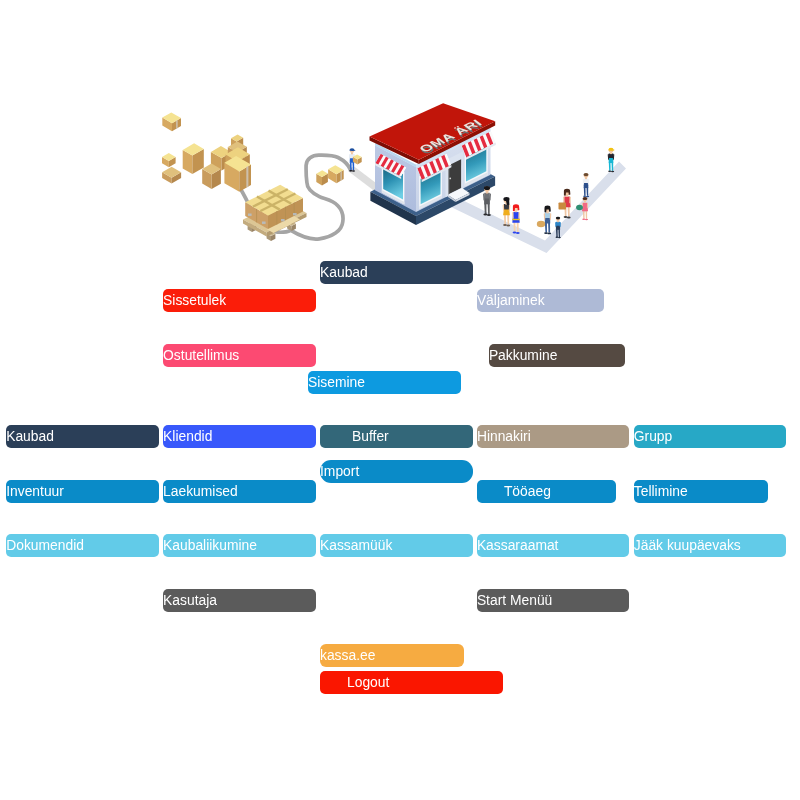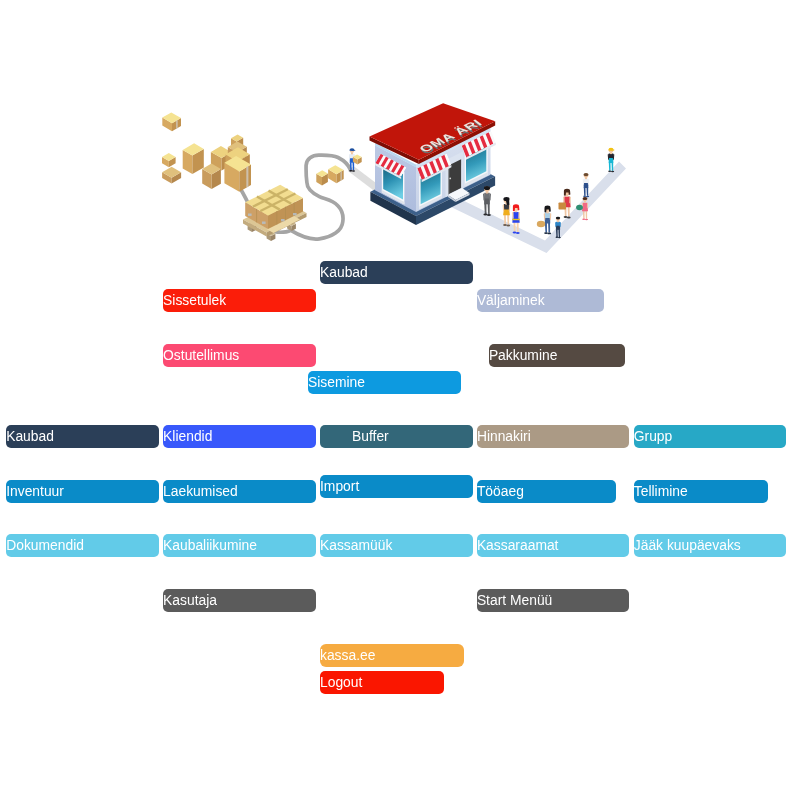--- a/index.html
+++ b/index.html
@@ -398,26 +398,26 @@
       <div class="btn" style="left: 163.1px; top: 343.5px; width: 152.5px; background: rgb(252, 74, 114);">Ostutellimus</div>
       <div class="btn" style="left: 476.9px; top: 343.5px; width: 136px; background: rgb(85, 74, 66); margin-left: 12px;">Pakkumine</div>
       <div class="btn" style="left: 308px; top: 371px; width: 152.5px; background: rgb(13, 154, 224);">Sisemine</div>
       <div class="btn" style="left: 6.2px; top: 425px; width: 152.5px; background: rgb(43, 63, 88);">Kaubad</div>
       <div class="btn" style="left: 163.1px; top: 425px; width: 152.5px; background: rgb(56, 88, 251);">Kliendid</div>
       <div class="btn" style="left: 320px; top: 425px; width: 152.5px; background: rgb(51, 103, 121); padding-left: 32px;">Buffer</div>
       <div class="btn" style="left: 476.9px; top: 425px; width: 152.5px; background: rgb(171, 154, 133);">Hinnakiri</div>
       <div class="btn" style="left: 633.8px; top: 425px; width: 152.5px; background: rgb(39, 168, 198);">Grupp</div>
       <div class="btn" style="left: 6.2px; top: 479.5px; width: 152.5px; background: rgb(10, 139, 200);">Inventuur</div>
       <div class="btn" style="left: 163.1px; top: 479.5px; width: 152.5px; background: rgb(10, 139, 200);">Laekumised</div>
-      <div class="btn" style="left: 320px; top: 475px; width: 152.5px; background: rgb(10, 139, 200);">Import</div>
-      <div class="btn" style="left: 476.9px; top: 479.5px; width: 139px; background: rgb(10, 139, 200);">Tööaeg</div>
+      <div class="btn" style="left: 320px; top: 460px; width: 152.5px; background: rgb(10, 139, 200); border-radius: 11px;">Import</div>
+      <div class="btn" style="left: 476.9px; top: 479.5px; width: 139px; background: rgb(10, 139, 200); padding-left: 27px;">Tööaeg</div>
       <div class="btn" style="left: 633.8px; top: 479.5px; width: 134px; background: rgb(10, 139, 200);">Tellimine</div>
       <div class="btn" style="left: 6.2px; top: 534px; width: 152.5px; background: rgb(98, 203, 232);">Dokumendid</div>
       <div class="btn" style="left: 163.1px; top: 534px; width: 152.5px; background: rgb(98, 203, 232);">Kaubaliikumine</div>
       <div class="btn" style="left: 320px; top: 534px; width: 152.5px; background: rgb(98, 203, 232);">Kassamüük</div>
       <div class="btn" style="left: 476.9px; top: 534px; width: 152.5px; background: rgb(98, 203, 232);">Kassaraamat</div>
       <div class="btn" style="left: 633.8px; top: 534px; width: 152.5px; background: rgb(98, 203, 232);">Jääk kuupäevaks</div>
       <div class="btn" style="left: 163.1px; top: 589px; width: 152.5px; background: rgb(91, 91, 91);">Kasutaja</div>
       <div class="btn" style="left: 476.9px; top: 589px; width: 152.5px; background: rgb(91, 91, 91);">Start Menüü</div>
       <div class="btn" style="left: 320px; top: 644px; width: 144px; background: rgb(246, 171, 65); border-radius: 6px;">kassa.ee</div>
-      <div class="btn" style="left: 320px; top: 671px; width: 124px; background: rgb(250, 22, 0);">Logout</div>
+      <div class="btn" style="left: 320px; top: 671px; width: 183px; background: rgb(250, 22, 0); padding-left: 27px;">Logout</div>
     </div>
 </div>
 
 </body></html>

